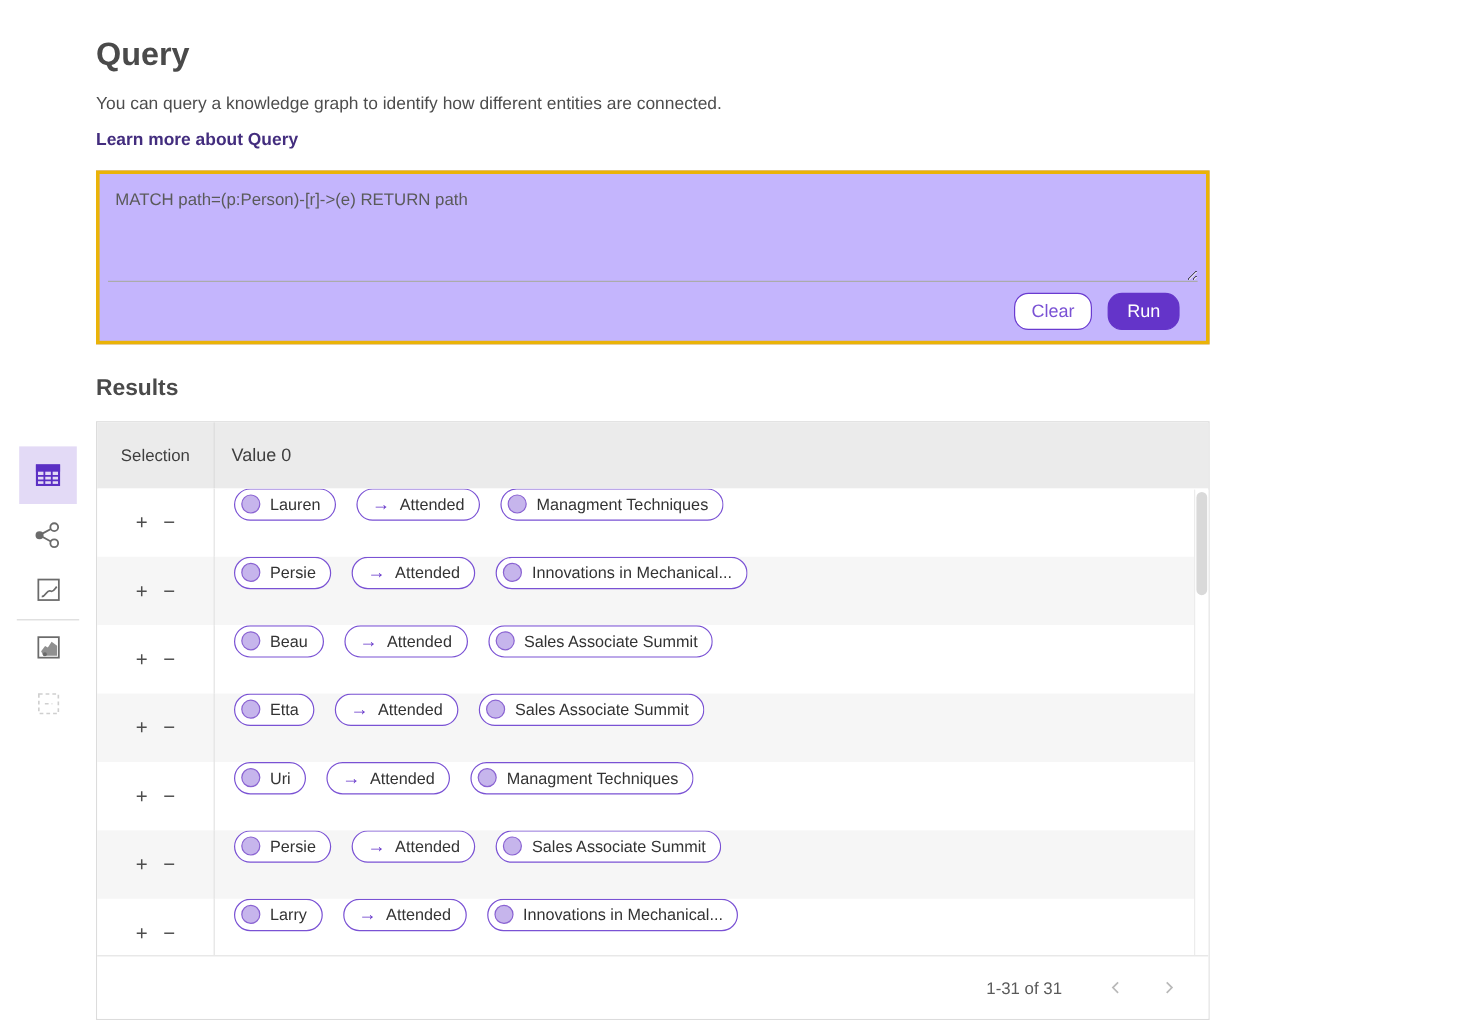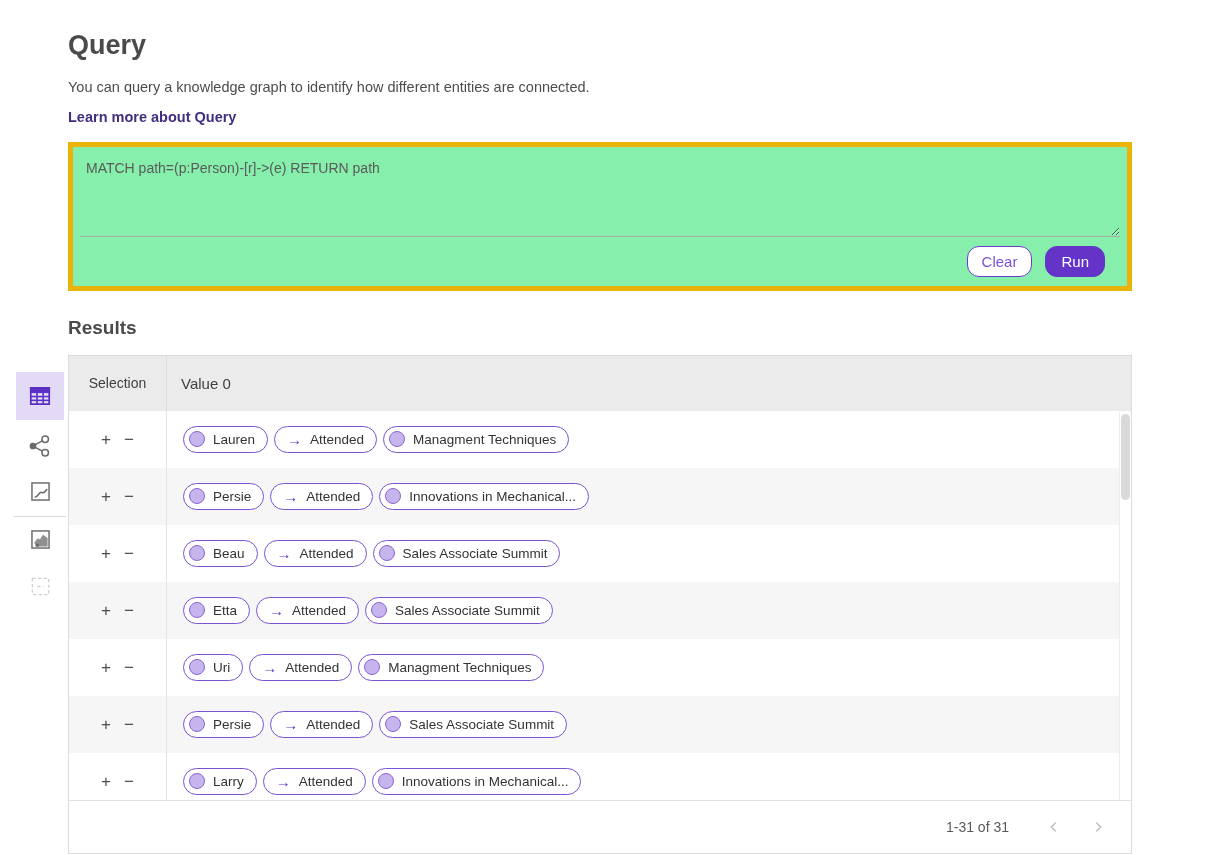--- a/index.html
+++ b/index.html
@@ -5,39 +5,39 @@
   * { box-sizing: border-box; }
   html, body { margin: 0; padding: 0; }
   body {
     width: 1217px; height: 855px;
     background: #ffffff;
     font-family: "Liberation Sans", sans-serif;
     position: relative;
     overflow: hidden;
     color: #4d4d4d;
   }
-  .main { position: absolute; left: 68px; top: 0; width: 1064px; }
+  .main { position: absolute; left: 80px; top: 0; width: 928px; }
 
   .query-title { margin: 30px 0 0; font-size: 27px; font-weight: bold; color: #4a4a4a; }
 
   .intro-row { display: flex; justify-content: space-between; align-items: center; margin-top: 17px; }
   .intro-text { font-size: 14.5px; color: #4d4d4d; }
   .intro-text p { margin: 0; line-height: 1.35; }
   .learn-link { display: inline-block; margin-top: 11px; font-size: 14.5px; font-weight: bold;
     color: #432d7e; cursor: pointer; }
 
   .toggle-pill { display: inline-flex; align-items: center; gap: 9px;
     border: 1px solid #7a52d4; border-radius: 20px; padding: 7px 16px 7px 9px;
     background: #fff; cursor: pointer; }
   .switch { width: 34px; height: 20px; border-radius: 10px; background: #6d3fd4; position: relative; flex: none; }
   .switch .knob { position: absolute; right: 2px; top: 2px; width: 16px; height: 16px;
     background: #fff; border-radius: 50%; }
   .toggle-label { color: #7a52d4; font-size: 15px; white-space: nowrap; }
 
-  .query-box { margin-top: 17px; border: 5px solid #eab308; background: #86efac; }
+  .query-box { margin-top: 17px; border: 3px solid #eab308; background: #c4b5fd; }
   .qb-text-wrap { padding: 0 7px; }
   .query-input { display: block; width: 100%; height: 90px; border: none;
     border-bottom: 1px solid #ababab; outline: none; resize: vertical;
     font-family: "Liberation Sans", sans-serif; font-size: 14px; color: #5a5a5a;
     padding: 13px 6px 6px; background: transparent; }
   .qb-footer { display: flex; justify-content: flex-end; align-items: center; gap: 13px;
     padding: 9px 22px; }
   .btn { font-family: "Liberation Sans", sans-serif; font-size: 15px; border-radius: 12px;
     cursor: pointer; line-height: 1; }
   .btn-clear { background: #fff; border: 1px solid #6a3bd0; color: #7a52d4; padding: 7px 14px; }
@@ -53,21 +53,21 @@
     justify-content: center; border-right: 1px solid #dddddd; }
   .th-value { padding-left: 14px; font-size: 15px; color: #3f3f3f; }
 
   .tbody { height: 390px; overflow: hidden; position: relative; }
   .trow { display: flex; height: 57px; background: #ffffff; }
   .trow:nth-child(even) { background: #f6f6f6; }
   .sel-cell { width: 98px; min-width: 98px; border-right: 1px solid #e3e3e3;
     display: flex; align-items: center; justify-content: center; gap: 13px;
     color: #4d4d4d; font-size: 17px; }
   .sel-btn { cursor: pointer; line-height: 1; }
-  .val-cell { display: flex; align-items: center; padding-left: 16px; gap: 6px; overflow: hidden; }
+  .val-cell { display: flex; padding-left: 16px; gap: 17px; overflow: hidden; }
 
   .chip { display: inline-flex; align-items: center; height: 27px;
     border: 1.5px solid #7a52d4; border-radius: 14px; background: #fff;
     padding: 0 12px; font-size: 13.5px; color: #333333; white-space: nowrap; cursor: pointer; }
   .chip.node { padding-left: 5px; }
   .dot { width: 16px; height: 16px; border-radius: 50%; background: #c6b5ec;
     border: 1.5px solid #8a63d2; margin-right: 8px; flex: none; }
   .arrow { color: #6434c9; margin-right: 8px; font-size: 15px; line-height: 1; }
 
   .v-scroll { position: absolute; top: 56px; right: 0; width: 12px; height: 389px;

